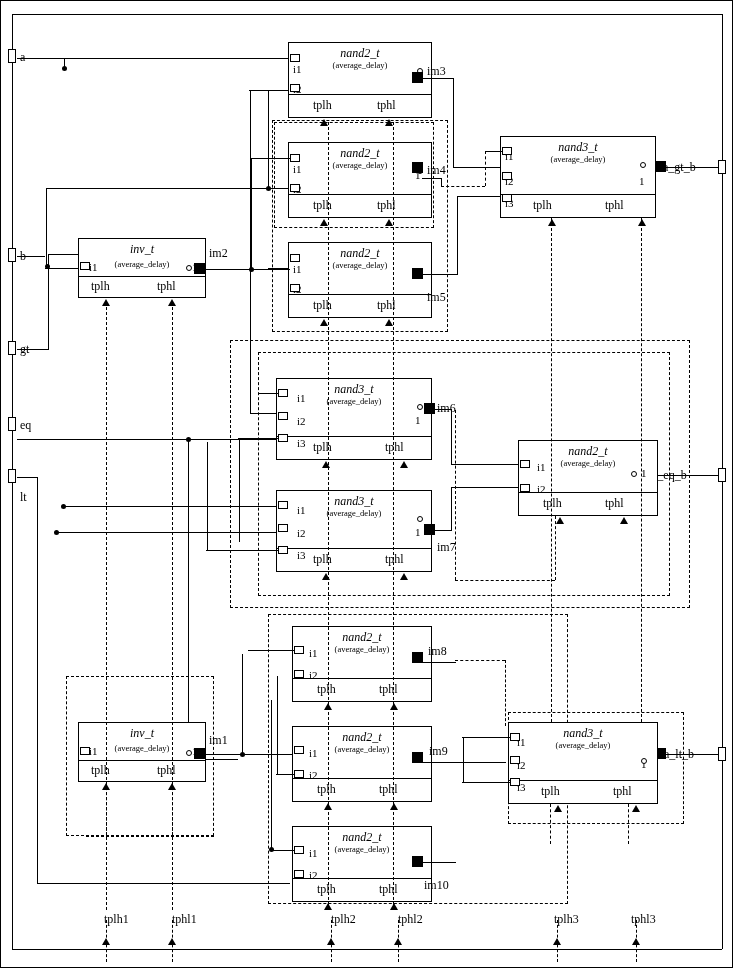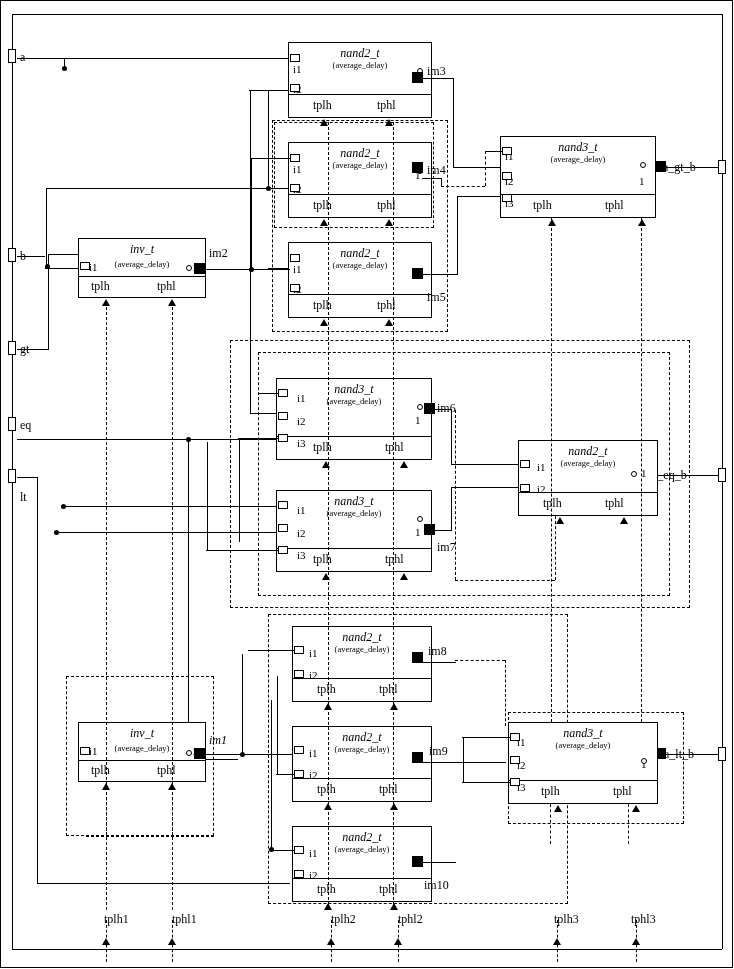--- a/index.html
+++ b/index.html
@@ -411,21 +411,21 @@
     <div class="gsub" style="top:20px;">(<span>average_delay</span>)</div>
     <div class="sep" style="top:37px;"></div>
     <div class="plabel" style="left:10px; top:22px;">i1</div>
     <div class="plabel" style="left:113px; top:22px;">1</div>
     <div class="tl" style="left:12px; top:40px;">tplh</div>
     <div class="tl" style="left:78px; top:40px;">tphl</div>
   </div>
   <div class="pin" style="left:80px; top:747px;"></div>
   <div class="bubble" style="left:186px; top:750px;"></div>
   <div class="sqport" style="left:194px; top:748px;"></div>
-  <div class="sig" style="left:209px; top:733px;font-style:italic;">im1</div>
+  <div class="sig" style="left:209px; top:733px;">im1</div>
   <div class="hline" style="left:204px; top:754px; width:88px;"></div>
   <div class="dot" style="left:240px; top:752px;"></div>
   <div class="vline" style="left:242px; top:654px; height:100px;"></div>
   <div class="arrow-up" style="left:102px; top:783px;"></div>
   <div class="arrow-up" style="left:168px; top:783px;"></div>
 
   <div class="gate" style="left:292px; top:726px; width:140px; height:76px;">
     <div class="gname"><i>nand2_t</i></div>
     <div class="gsub">(<span>average_delay</span>)</div>
     <div class="sep" style="top:51px;"></div>

